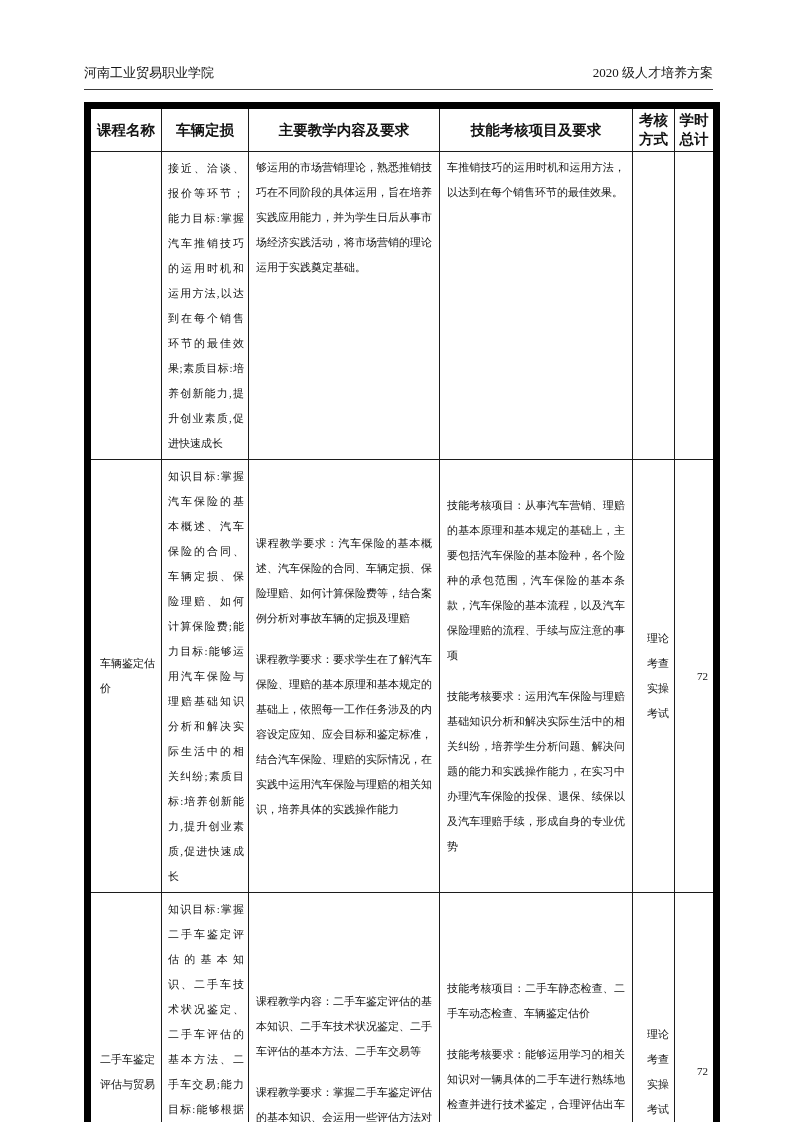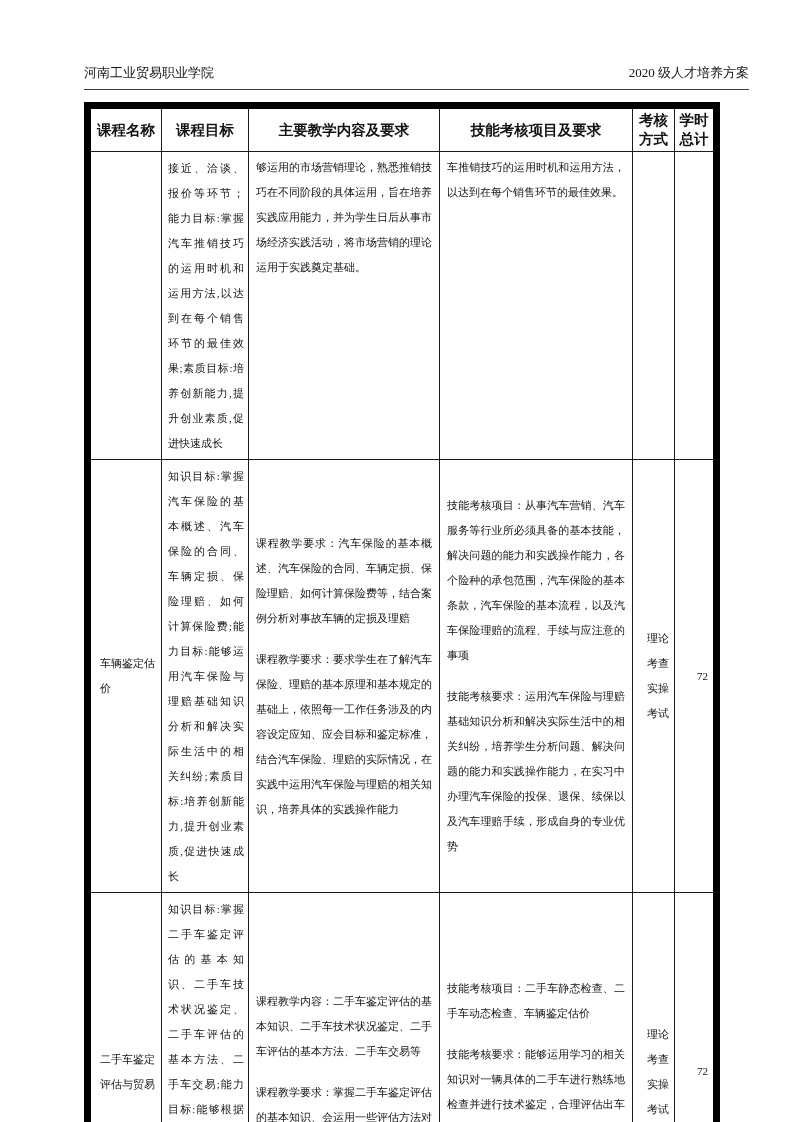--- a/index.html
+++ b/index.html
@@ -2,21 +2,21 @@
 <html><head>
 <meta charset="utf-8">
 <style>
   html, body { margin: 0; padding: 0; background: #e8e8e8; }
   .page {
     width: 793px;
     height: 1122px;
     margin: 0 auto;
     background: #ffffff;
     box-sizing: border-box;
-    padding: 64px 44px 0 84px;
+    padding: 64px 80px 0 84px;
     font-family: "Liberation Serif", "DejaVu Serif", serif;
     color: #141414;
     position: relative;
   }
   .doc-header {
     display: flex;
     justify-content: space-between;
     align-items: flex-end;
     font-size: 13px;
     padding-bottom: 7px;
@@ -79,21 +79,21 @@
       <col style="width:74px">
         <col style="width:87px">
         <col style="width:191px">
       <col style="width:193px">
         <col style="width:42px">
         <col style="width:42px">
     </colgroup>
     <thead>
       <tr>
         <th>课程名称</th>
-        <th>课程目标</th>
+        <th>车辆定损</th>
         <th>主要教学内容及要求</th>
         <th>技能考核项目及要求</th>
         <th>考核方式</th>
         <th>学时总计</th>
       </tr>
     </thead>
     <tbody>
 
       <tr class="row-1">
         <td class="cell-name vtop">
@@ -121,21 +121,21 @@
           <div>车辆鉴定估价</div>
         </td>
         <td class="cell-obj vtop">
           <div>知识目标:掌握汽车保险的基本概述、汽车保险的合同、车辆定损、保险理赔、如何计算保险费;能力目标:能够运用汽车保险与理赔基础知识分析和解决实际生活中的相关纠纷;素质目标:培养创新能力,提升创业素质,促进快速成长</div>
         </td>
         <td>
           <p>课程教学要求：汽车保险的基本概述、汽车保险的合同、车辆定损、保险理赔、如何计算保险费等，结合案例分析对事故车辆的定损及理赔</p>
           <p>课程教学要求：要求学生在了解汽车保险、理赔的基本原理和基本规定的基础上，依照每一工作任务涉及的内容设定应知、应会目标和鉴定标准，结合汽车保险、理赔的实际情况，在实践中运用汽车保险与理赔的相关知识，培养具体的实践操作能力</p>
         </td>
         <td>
-          <p>技能考核项目：从事汽车营销、汽车服务等行业所必须具备的基本技能，解决问题的能力和实践操作能力，各个险种的承包范围，汽车保险的基本条款，汽车保险的基本流程，以及汽车保险理赔的流程、手续与应注意的事项</p>
+          <p>技能考核项目：从事汽车营销、理赔的基本原理和基本规定的基础上，主要包括汽车保险的基本险种，各个险种的承包范围，汽车保险的基本条款，汽车保险的基本流程，以及汽车保险理赔的流程、手续与应注意的事项</p>
           <p>技能考核要求：运用汽车保险与理赔基础知识分析和解决实际生活中的相关纠纷，培养学生分析问题、解决问题的能力和实践操作能力，在实习中办理汽车保险的投保、退保、续保以及汽车理赔手续，形成自身的专业优势</p>
         </td>
         <td class="cell-center">
           <div>理论考查实操考试</div>
         </td>
         <td class="cell-center">
           <div>72</div>
         </td>
       </tr>
 

